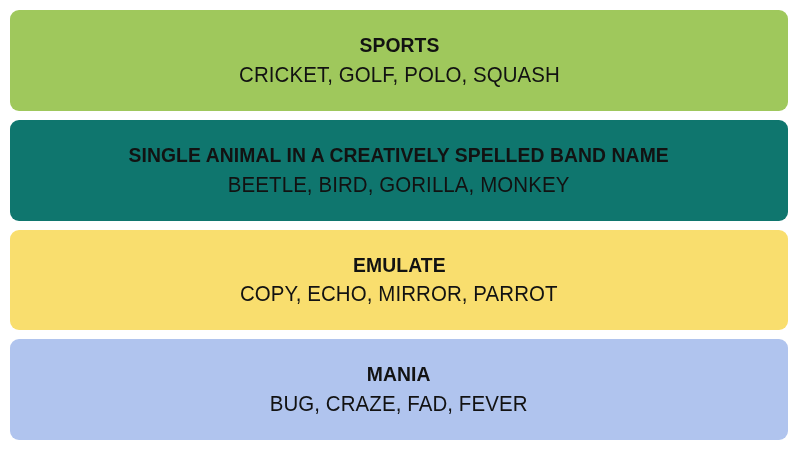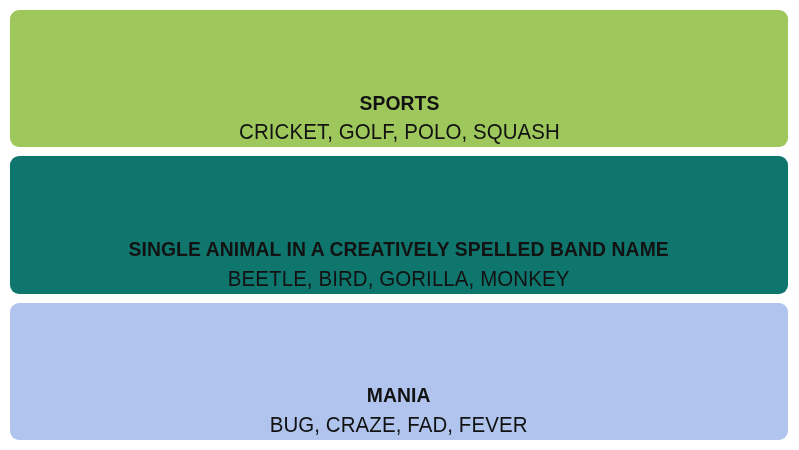--- a/index.html
+++ b/index.html
@@ -22,21 +22,21 @@
     display: flex;
     flex-direction: column;
     gap: 9px;
   }
   .category-card {
     flex: 1 1 0;
     border-radius: 9px;
     display: flex;
     flex-direction: column;
     align-items: center;
-    justify-content: flex-end;
+    justify-content: center;
     text-align: center;
     color: #121212;
     padding: 2px 0;
     box-sizing: border-box;
     min-height: 0;
   }
   .category-title {
     font-weight: 700;
     font-size: 21px;
     line-height: 1.18;
@@ -69,19 +69,23 @@
   <div class="category-card card-green" style="background: rgb(159, 200, 92); color: rgb(18, 18, 18);">
     <div class="category-title">SPORTS</div>
     <div class="category-members">CRICKET, GOLF, POLO, SQUASH</div>
   </div>
 
   <div class="category-card card-purple" style="background: #0f766e; color: rgb(18, 18, 18);">
     <div class="category-title">SINGLE ANIMAL IN A CREATIVELY SPELLED BAND NAME</div>
     <div class="category-members">BEETLE, BIRD, GORILLA, MONKEY</div>
   </div>
 
+  <div class="category-card card-yellow" style="background: rgb(249, 222, 110); color: rgb(18, 18, 18);">
+    <div class="category-title">EMULATE</div>
+    <div class="category-members">COPY, ECHO, MIRROR, PARROT</div>
+  </div>
 
   <div class="category-card card-blue" style="background: rgb(176, 196, 238); color: rgb(18, 18, 18);">
     <div class="category-title">MANIA</div>
     <div class="category-members">BUG, CRAZE, FAD, FEVER</div>
   </div>
 
 </div>
 
 </body></html>

